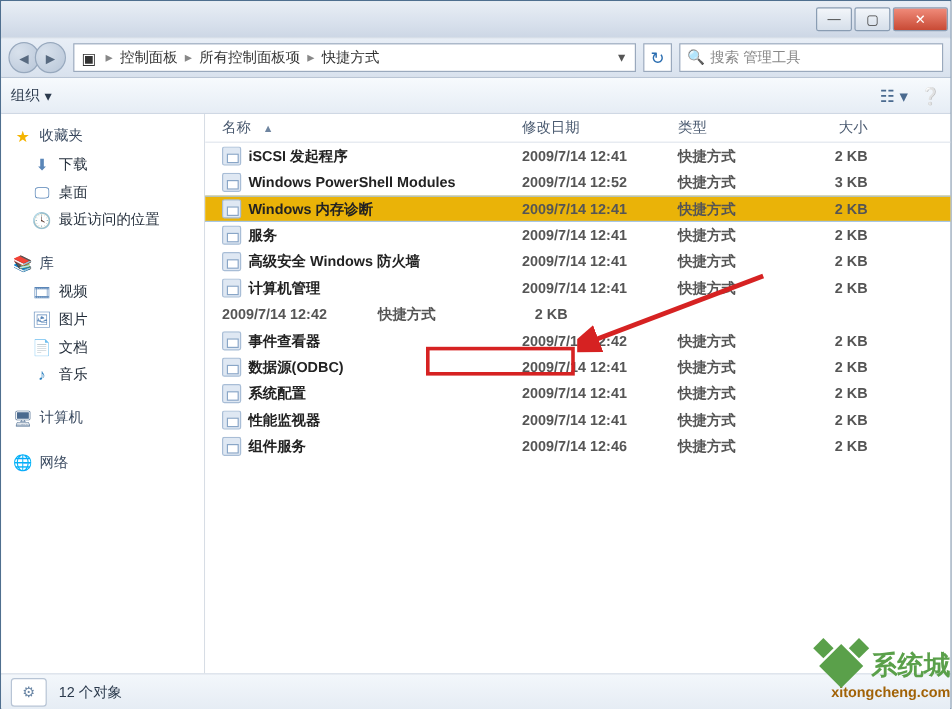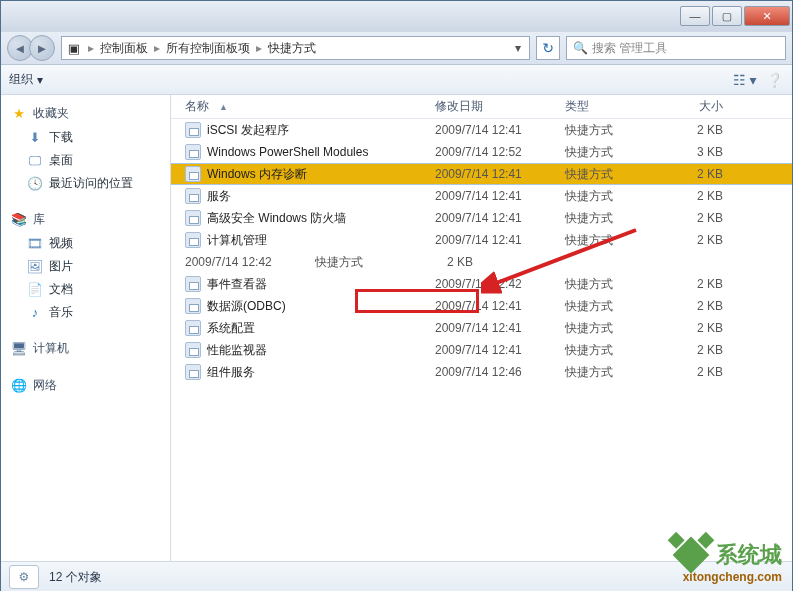--- a/index.html
+++ b/index.html
@@ -95,21 +95,21 @@
     padding-left:14px;
   }
   .col-name{width:250px;display:flex;align-items:center;gap:10px;}
   .col-date{width:130px;}
   .col-type{width:100px;}
   .col-size{width:70px;text-align:right;padding-right:12px;}
   .sort-arrow{color:#6f85a0;font-size:9px;}
 
   .rows { font-size:12px; color:#222; }
   .row {
-    display:flex;align-items:center;height:22px;padding-left:14px;
+    display:flex;align-items:center;height:22px;padding-left:14px;font-weight:bold;
   }
   .row.sel { background:#eab308; border:1px solid #a7c7e7; border-left:none; border-right:none; }
   .cell-name{width:250px;display:flex;align-items:center;gap:6px;white-space:nowrap;overflow:hidden;}
   .cell-date{width:130px;color:#555;}
   .cell-type{width:100px;color:#555;}
   .cell-size{width:70px;text-align:right;color:#555;padding-right:12px;}
   .ficon{width:16px;height:16px;display:inline-block;background:#dfe8f3;border:1px solid #a8bdd6;border-radius:2px;position:relative;}
   .ficon::after{content:"";position:absolute;right:1px;bottom:1px;width:8px;height:6px;background:#fff;border:1px solid #89a6c7;}
 
   
@@ -124,21 +124,21 @@
   
   .statusbar {
     height:31px; border-top:1px solid #cfd8e4;
     background:linear-gradient(#f3f7fb,#e5ecf4);
     display:flex;align-items:center;gap:10px;padding:0 8px;font-size:12px;color:#2b3a4d;
   }
   .statusbar .cog{width:30px;height:24px;display:flex;align-items:center;justify-content:center;border:1px solid #b7c4d5;border-radius:3px;background:#fff;color:#6a86a5;}
 
   
   .watermark {
-    position:absolute; right:10px; bottom:6px; text-align:right;
+    position:absolute; right:0; bottom:6px; text-align:right;
     color:#5aa04a; font-weight:bold;
   }
   .watermark .logo{display:flex;align-items:center;justify-content:flex-end;gap:6px;font-size:22px;}
   .watermark .diamond{display:inline-block;width:26px;height:26px;transform:rotate(45deg);background:#5aa04a;position:relative;margin-right:6px;}
   .watermark .diamond::before,.watermark .diamond::after{content:"";position:absolute;background:#5aa04a;width:12px;height:12px;}
   .watermark .diamond::before{left:-14px;top:7px;}
   .watermark .diamond::after{left:7px;top:-14px;}
   .watermark .url{font-size:12px;color:#a16207;font-weight:bold;}
 </style>
 </head>

